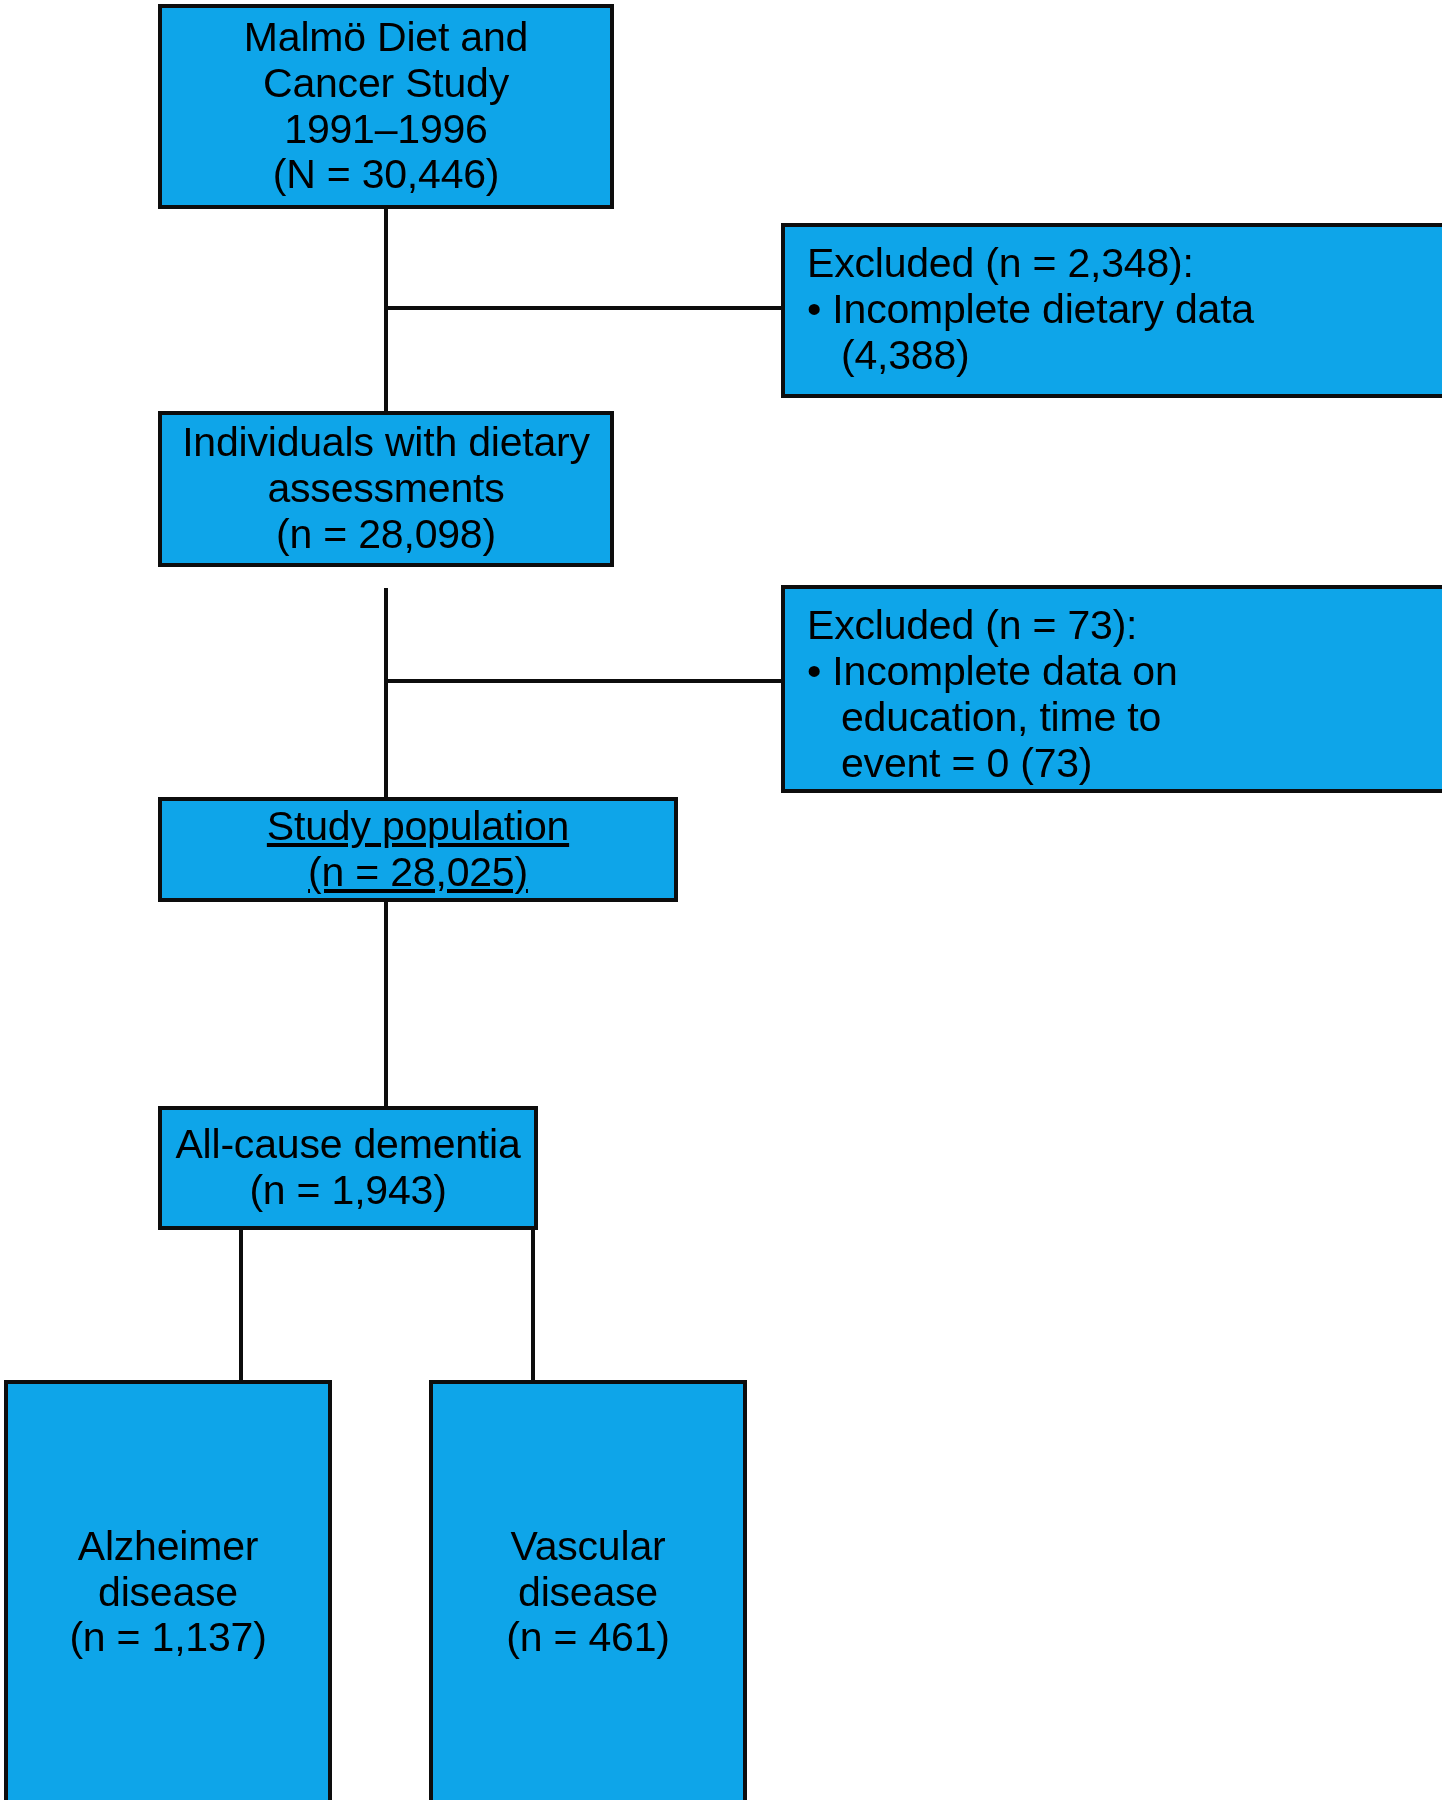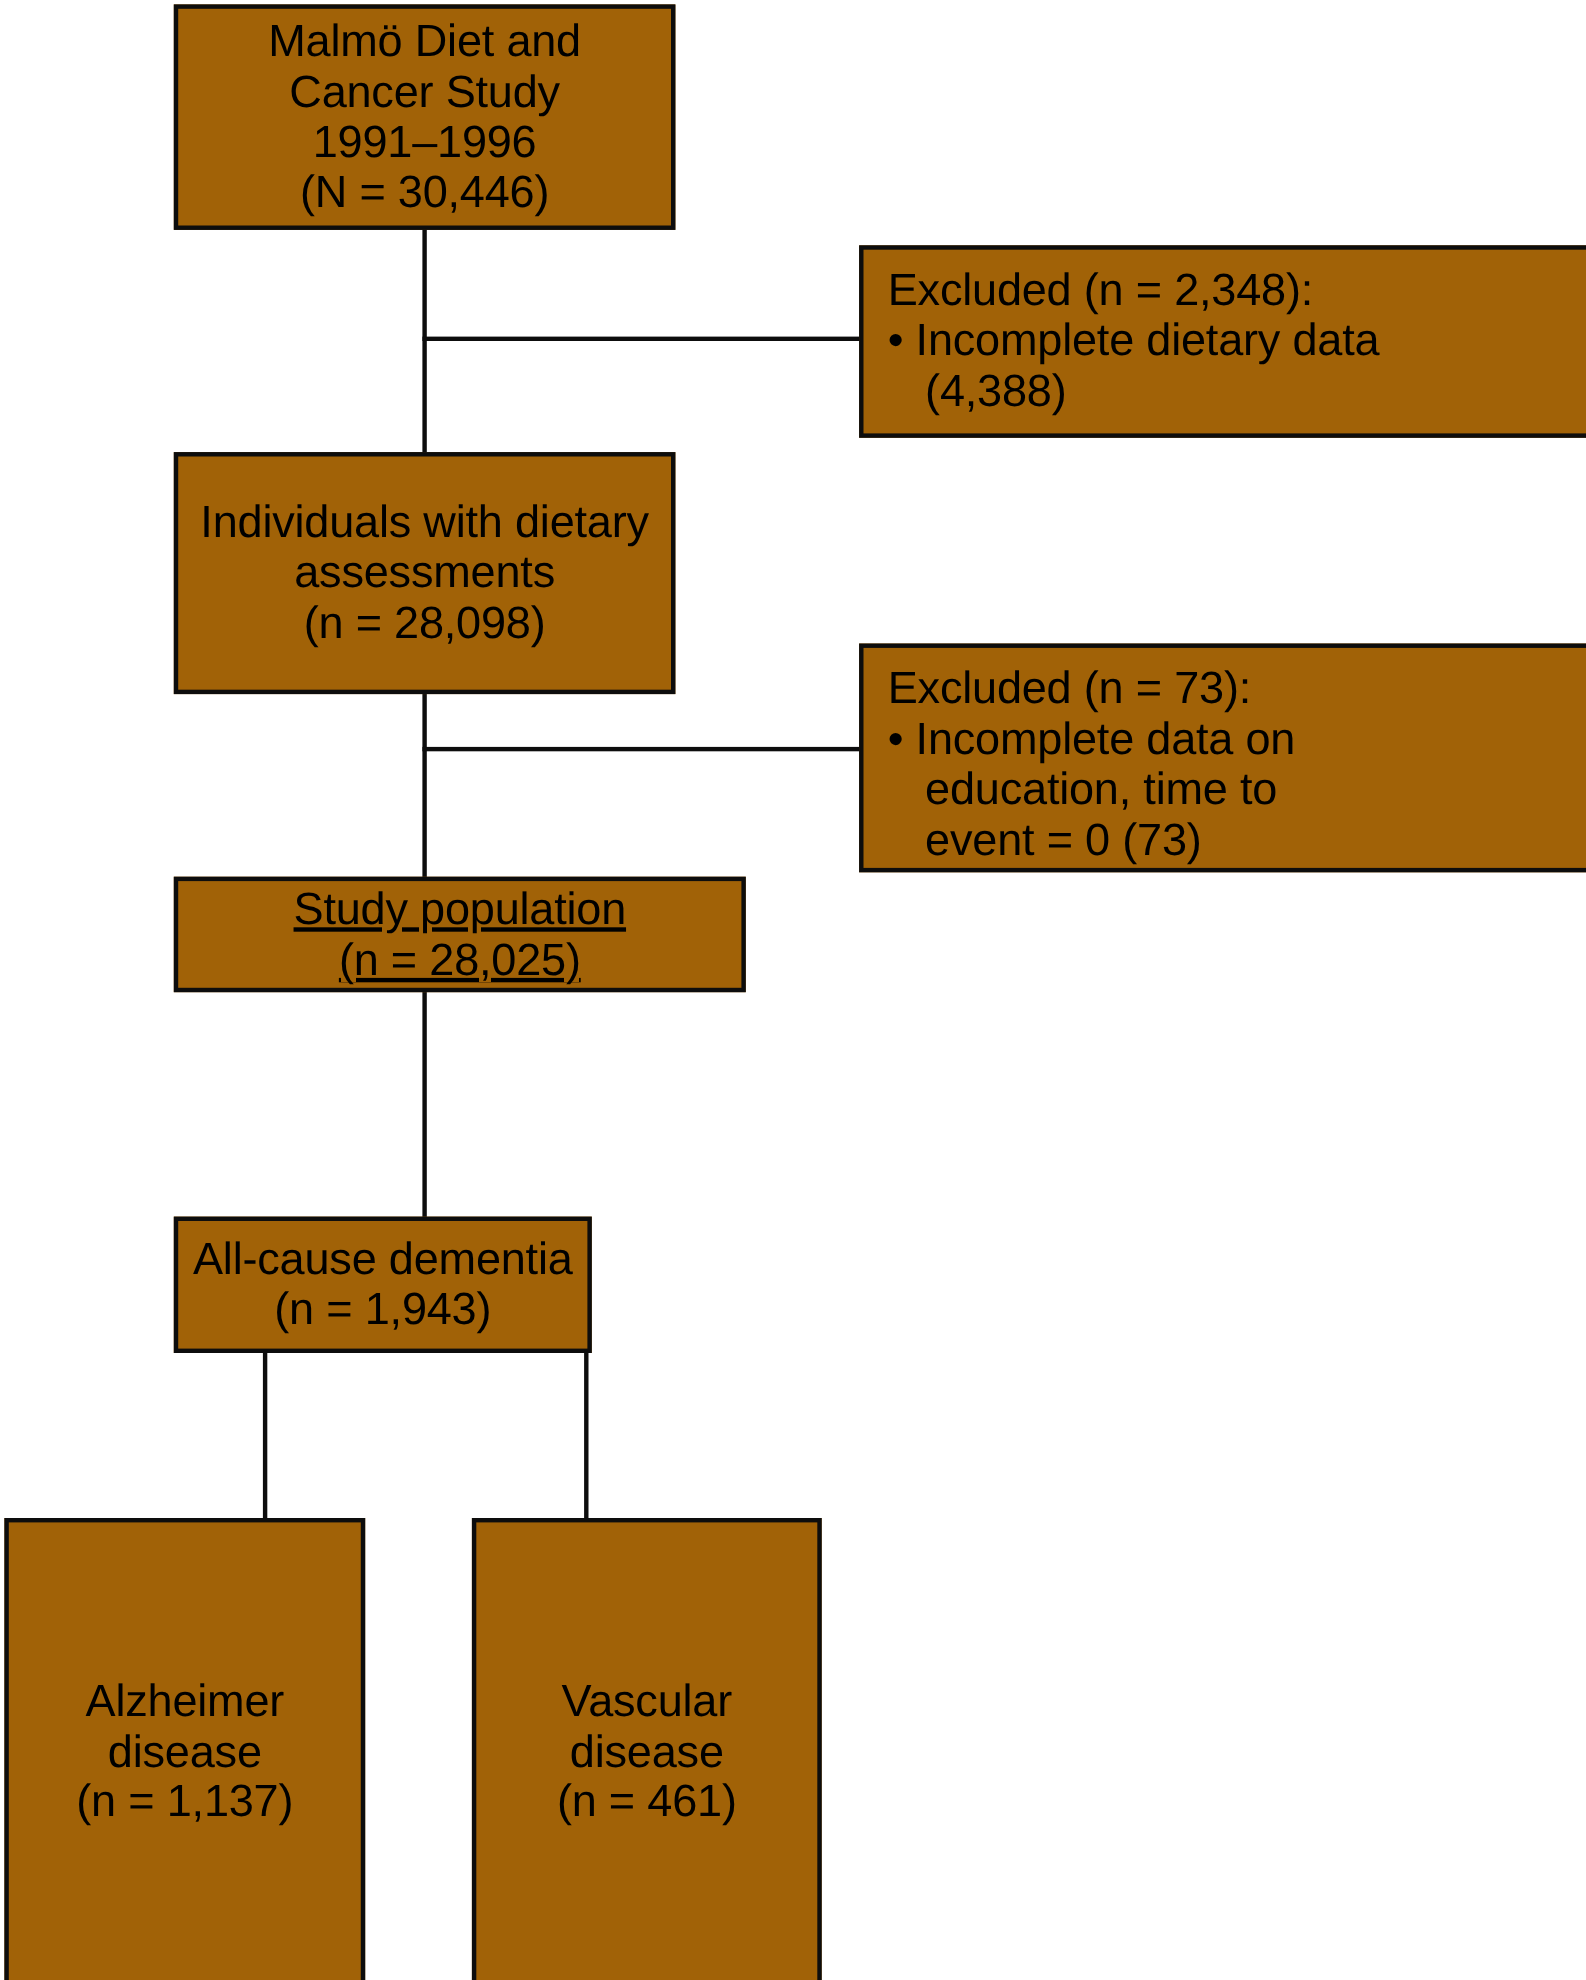--- a/index.html
+++ b/index.html
@@ -13,21 +13,21 @@
     height: 1800px;
     background: #ffffff;
     overflow: hidden;
     font-family: "Liberation Sans", "DejaVu Sans", sans-serif;
     color: #000000;
   }
   .box {
     position: absolute;
     box-sizing: border-box;
     border: 4px solid #0d0d0d;
-    background: #a16207;
+    background: #0ea5e9;
     display: flex;
     flex-direction: column;
     align-items: center;
     justify-content: center;
     text-align: center;
     font-size: 41px;
     line-height: 1.12;
     letter-spacing: -0.2px;
     z-index: 3;
   }
@@ -91,21 +91,21 @@
     <span class="line">1991–1996</span>
     <span class="line">(N = 30,446)</span>
   </div>
 
   <div class="box left-align excl" style="left:781px; top:223px; width:672px; height:175px;">
     <span class="line">Excluded (n = 2,348):</span>
     <span class="line bullet-line">• Incomplete dietary data</span>
     <span class="line cont-line">(4,388)</span>
   </div>
 
-  <div class="box" style="left:158px; top:411px; width:456px; height:220px;">
+  <div class="box" style="left:158px; top:411px; width:456px; height:156px;">
     <span class="line">Individuals with dietary</span>
     <span class="line">assessments</span>
     <span class="line">(n = 28,098)</span>
   </div>
 
   <div class="box left-align excl" style="left:781px; top:585px; width:672px; height:208px;">
     <span class="line">Excluded (n = 73):</span>
     <span class="line bullet-line">• Incomplete data on</span>
     <span class="line cont-line">education, time to</span>
     <span class="line cont-line">event = 0 (73)</span>

